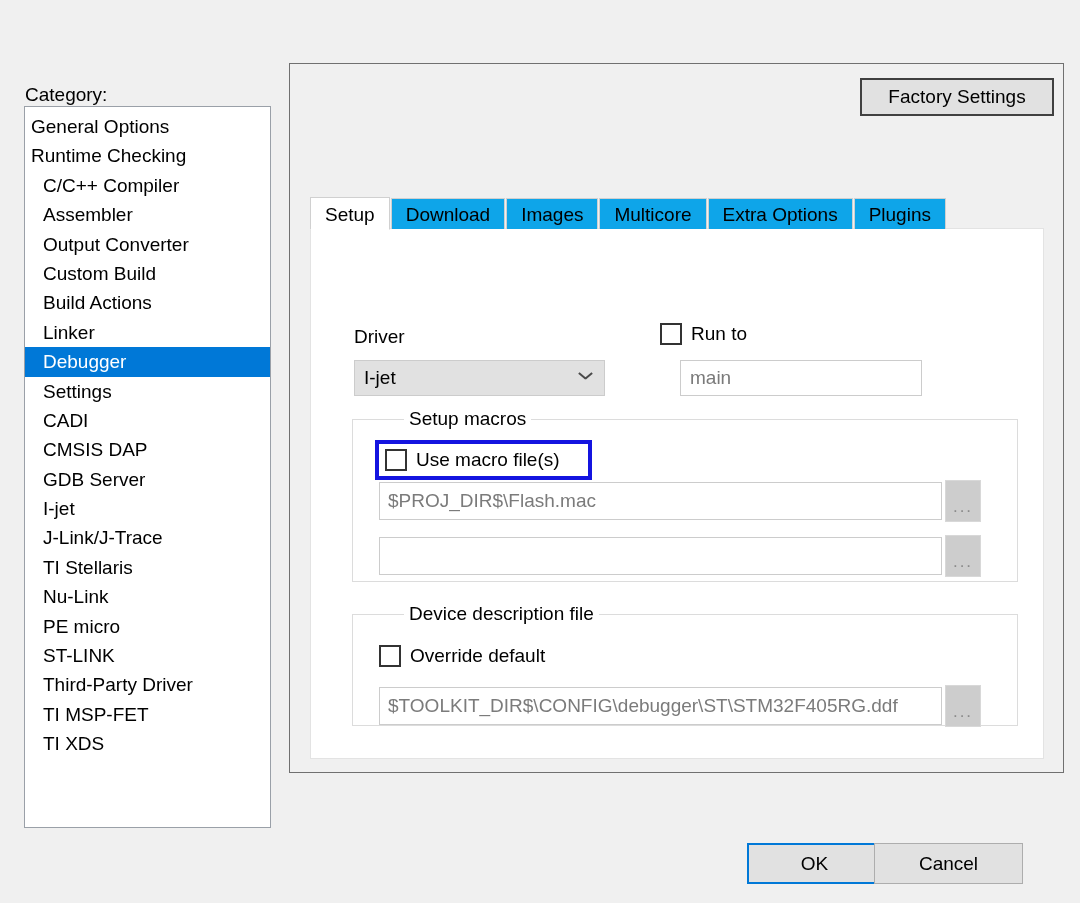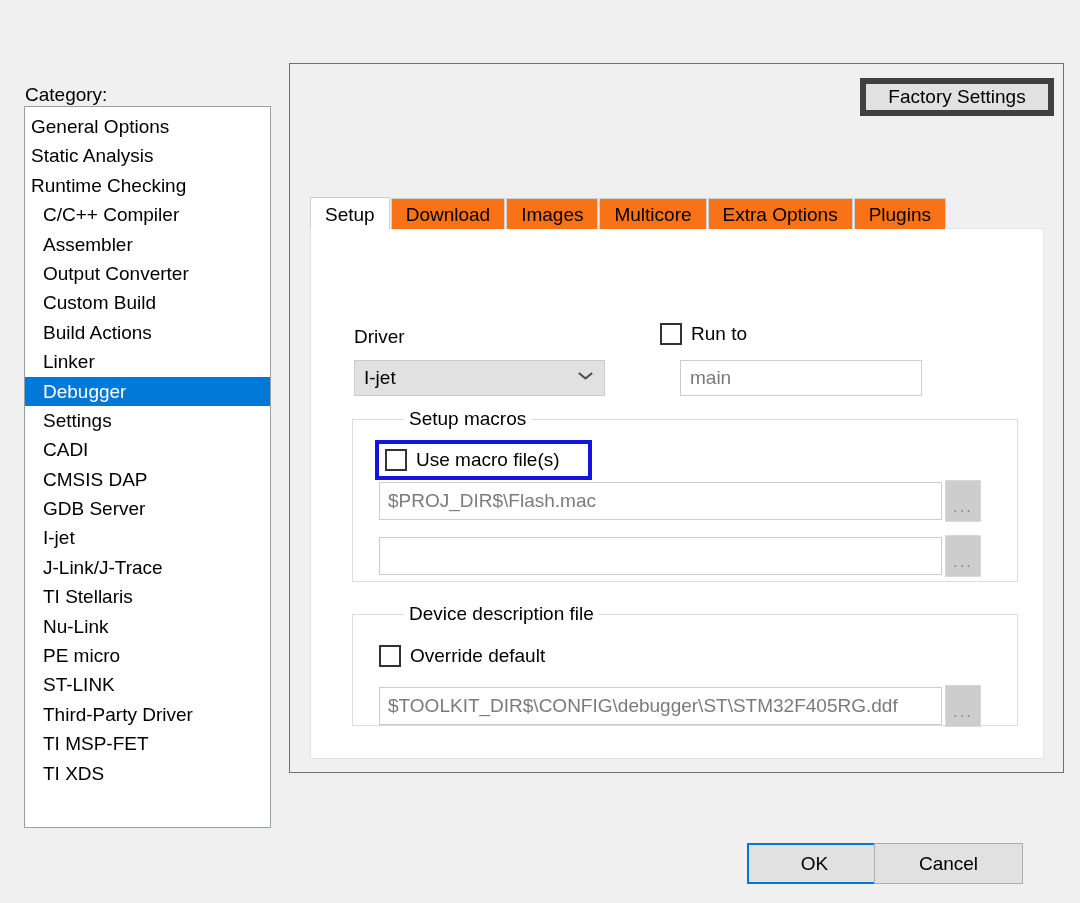--- a/index.html
+++ b/index.html
@@ -66,21 +66,21 @@
     box-sizing: border-box;
   }
 
   #factory-settings {
     position: absolute;
     right: 9px;
     top: 14px;
     width: 194px;
     height: 38px;
     background: #e1e1e1;
-    border: 6px solid #404040;
+    border: 2px solid #404040;
     font-family: "Liberation Sans", sans-serif;
     font-size: 19px;
     color: #000;
     cursor: default;
     padding: 0;
   }
 
   
   #tab-strip {
     position: absolute;
@@ -89,21 +89,21 @@
     height: 33px;
     display: flex;
     align-items: flex-end;
     z-index: 3;
   }
   .tab {
     height: 31px;
     line-height: 31px;
     padding: 0 14px;
     font-size: 19px;
-    background: #f97316;
+    background: #0ea5e9;
     border: 1px solid #d0d0d0;
     border-bottom: none;
     box-sizing: border-box;
     color: #000;
     white-space: nowrap;
     margin-right: 1px;
   }
   .tab.active {
     background: #ffffff;
     border: 1px solid #d0d0d0;
@@ -332,21 +332,20 @@
     height: 41px;
   }
 </style>
 </head>
 <body>
 
 <div id="category-label">Category:</div>
 
 <div id="category-list">
     <div class="cat-item">General Options</div>
-    <div class="cat-item">Static Analysis</div>
     <div class="cat-item">Runtime Checking</div>
     <div class="cat-item indent">C/C++ Compiler</div>
     <div class="cat-item indent">Assembler</div>
     <div class="cat-item indent">Output Converter</div>
     <div class="cat-item indent">Custom Build</div>
     <div class="cat-item indent">Build Actions</div>
     <div class="cat-item indent">Linker</div>
     <div class="cat-item indent selected">Debugger</div>
     <div class="cat-item indent">Settings</div>
     <div class="cat-item indent">CADI</div>

